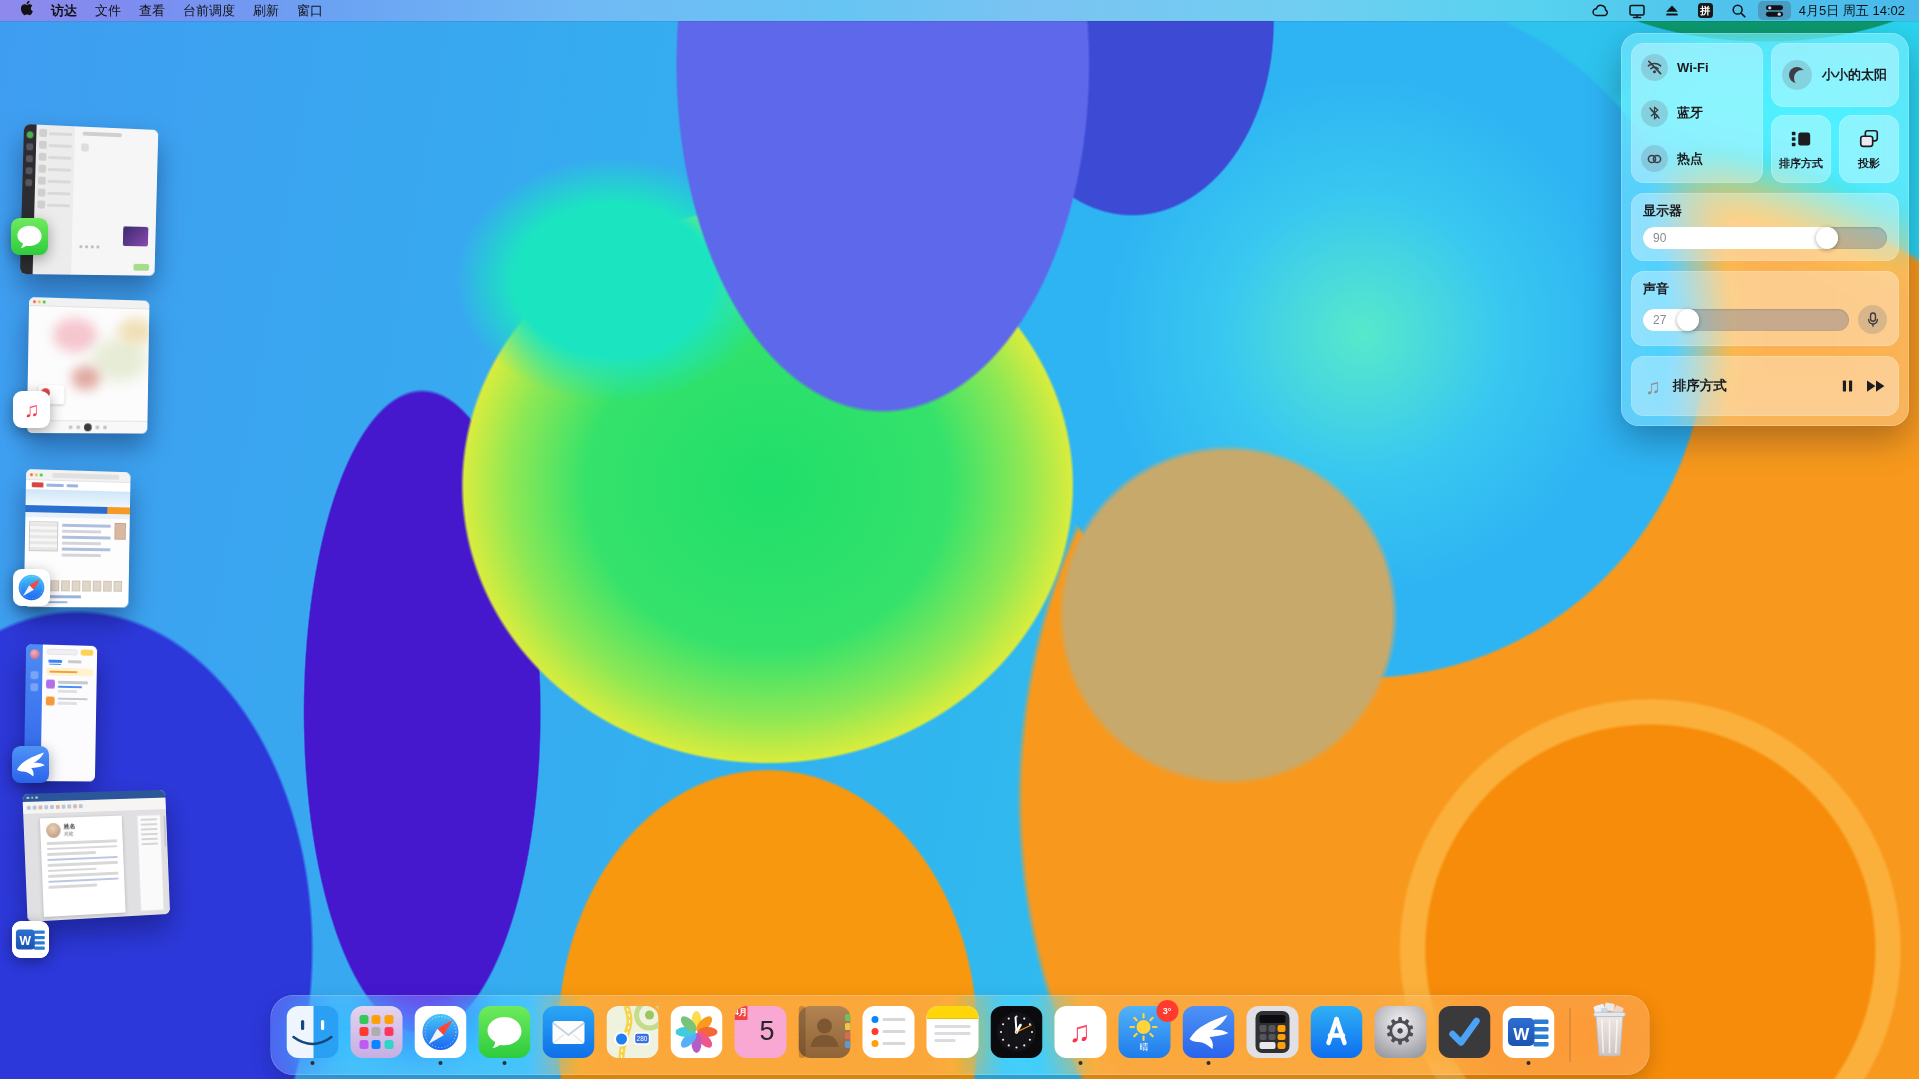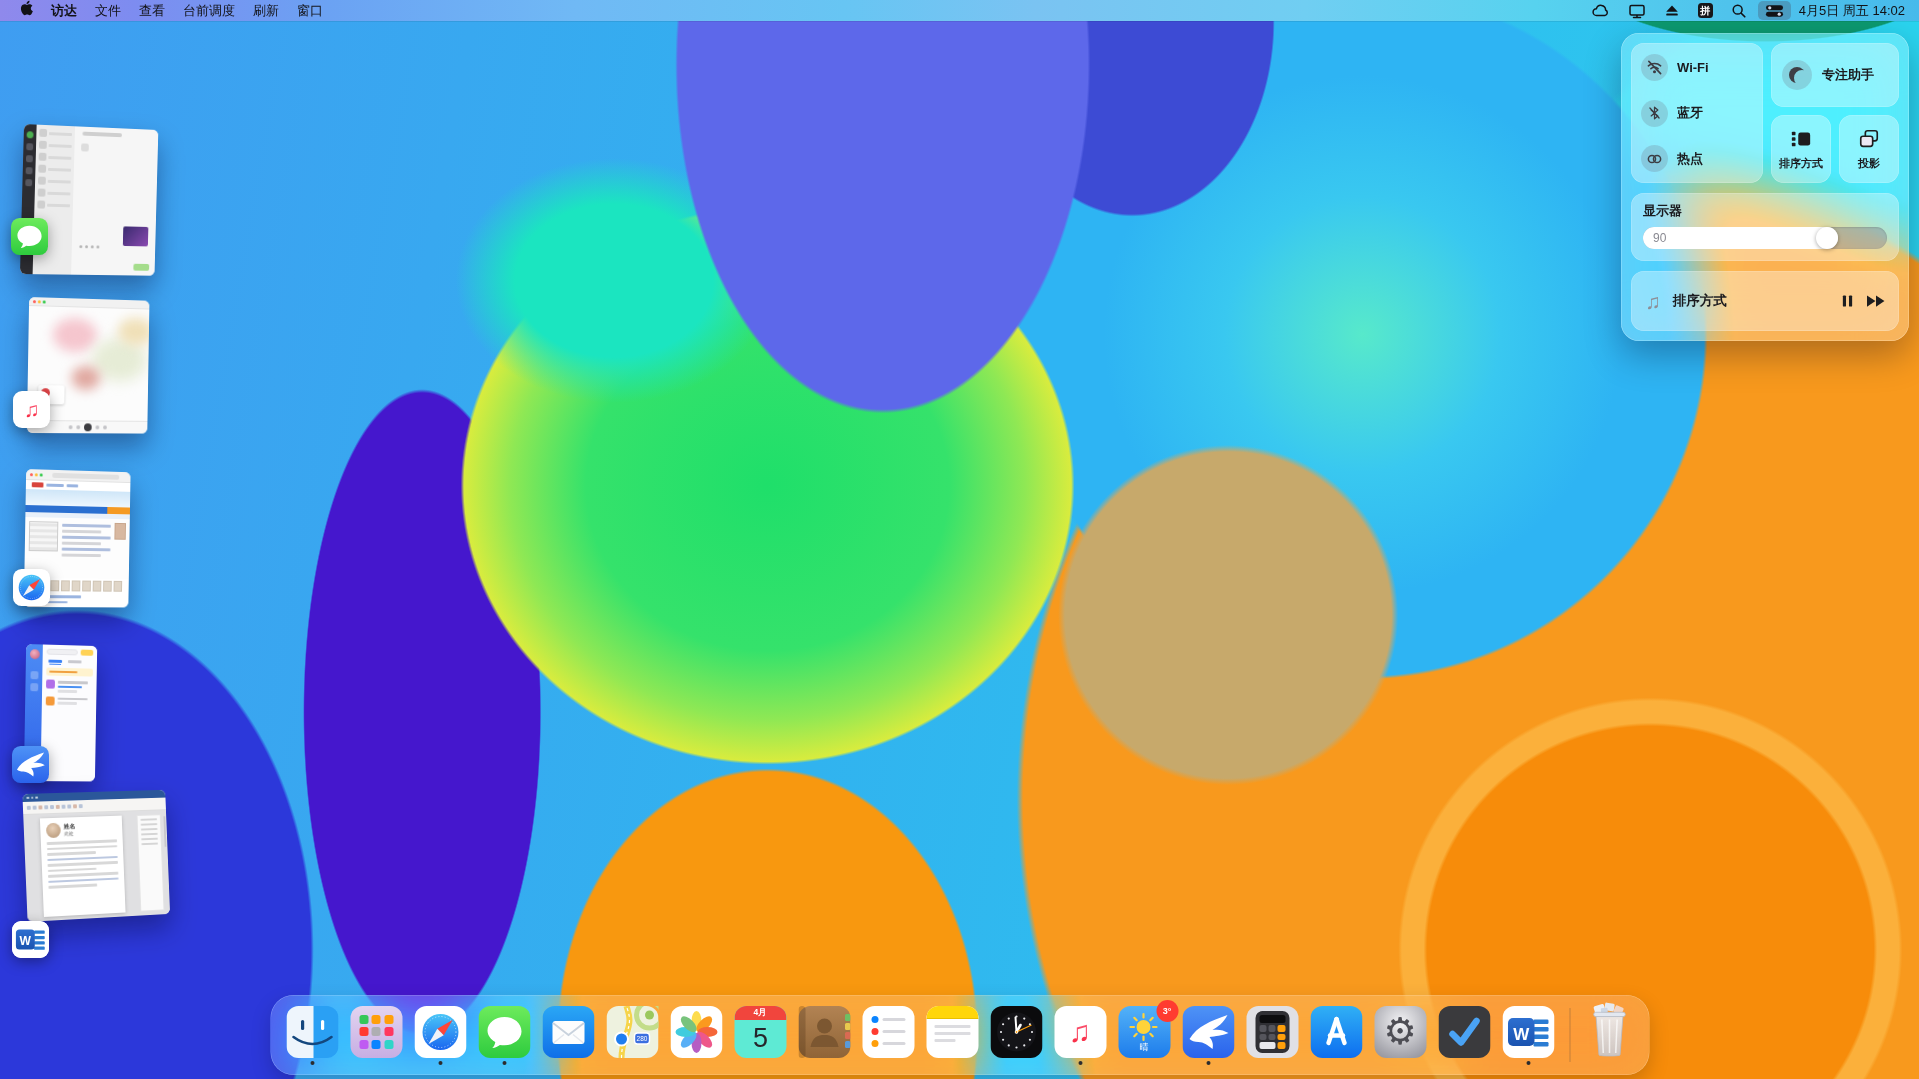--- a/index.html
+++ b/index.html
@@ -224,21 +224,21 @@
     box-shadow:inset 0 0 0 .5px rgba(255,255,255,.32), 0 8px 20px rgba(0,0,0,.18)}
   .dock-item{display:flex;flex-direction:column;align-items:center;width:52px;position:relative}
   .app{width:52px;height:52px;border-radius:12px;position:relative;overflow:visible}
   .app svg{display:block}
   .run-dot{width:4px;height:4px;border-radius:50%;background:#2c2c2e;margin-top:3px;visibility:hidden}
   .dock-sep{width:1px;height:54px;background:rgba(50,50,60,.28);margin:0 3px;align-self:center}
 
   .lp{background:linear-gradient(180deg,#e3d4f0,#c7aee3);display:grid;
     grid-template-columns:repeat(3,9px);grid-auto-rows:9px;gap:3.5px;align-content:center;justify-content:center}
   .lp span{border-radius:2.5px}
-  .cal{background:#5eead4;overflow:hidden;display:flex;flex-direction:column}
+  .cal{background:#f9a8d4;overflow:hidden;display:flex;flex-direction:row}
   .cal-m{height:14px;background:#f1453d;color:#fff;font-size:8.5px;font-weight:600;
     display:flex;align-items:center;justify-content:center}
   .cal-d{flex:1;display:flex;align-items:center;justify-content:center;font-size:27px;color:#26262b;
     font-weight:300;letter-spacing:-1px}
   .rem{background:#fff;display:flex;flex-direction:column;gap:5px;justify-content:center;padding:0 9px}
   .rem-row{display:flex;align-items:center;gap:4px}
   .rem-dot{width:7px;height:7px;border-radius:50%;flex:none}
   .rem-ln{flex:1;height:3.5px;border-radius:2px;background:#d7d7dc}
   .nts{background:#fff;display:flex;flex-direction:column;overflow:hidden}
   .nts-top{height:13px;background:#ffd60a;border-bottom:1px solid #e8c000}
@@ -422,21 +422,21 @@
               </svg>
           </span>
           <span>热点</span>
         </div>
       </div>
       <div class="cc-rcol">
         <div class="card cc-focus">
           <span class="moon-cir">
               <i class="moon"></i>
             </span>
-          <span>专注助手</span>
+          <span>小小的太阳</span>
         </div>
         <div class="cc-tiles">
           <div class="card tile">
             <svg width="24" height="22" viewBox="0 0 24 24">
               <g fill="#1d1d1f">
                   <rect x="2" y="4" width="4" height="4" rx="1"></rect>
                   <rect x="2" y="10" width="4" height="4" rx="1"></rect>
                   <rect x="2" y="16" width="4" height="4" rx="1"></rect>
                   <rect x="9" y="5" width="13" height="14" rx="2.5"></rect>
                 </g>
@@ -457,20 +457,38 @@
     <div class="card cc-section">
       <div class="cc-label">显示器</div>
       <div class="slider">
         <span class="slider-val">90</span>
         <div class="slider-fill" style="width: 80%;">
             <span class="knob"></span>
           </div>
       </div>
     </div>
 
+    <div class="card cc-section">
+      <div class="cc-label">声音</div>
+      <div class="sound-row">
+        <div class="slider">
+          <span class="slider-val">27</span>
+          <div class="slider-fill" style="width: 27%;">
+              <span class="knob"></span>
+            </div>
+        </div>
+        <span class="mic-btn">
+          <svg width="14" height="16" viewBox="0 0 16 18">
+            <rect x="5.2" y="1" width="5.6" height="9.5" rx="2.8" fill="none" stroke="#3c3c43" stroke-width="1.6"></rect>
+            <path d="M3 8.5 a5 5 0 0 0 10 0" fill="none" stroke="#3c3c43" stroke-width="1.6" stroke-linecap="round"></path>
+            <line x1="8" y1="13.5" x2="8" y2="16" stroke="#3c3c43" stroke-width="1.6" stroke-linecap="round"></line>
+          </svg>
+        </span>
+      </div>
+    </div>
 
     <div class="card cc-music">
       <span class="mus-note">♫</span>
       <span class="mus-title">排序方式</span>
       <span class="mus-ctl">
         <svg width="13" height="14" viewBox="0 0 14 14">
           <rect x="2" y="1" width="3.4" height="12" rx="1" fill="#1d1d1f"></rect>
             <rect x="8.6" y="1" width="3.4" height="12" rx="1" fill="#1d1d1f"></rect>
         </svg>
         <svg width="18" height="12" viewBox="0 0 16 10">

